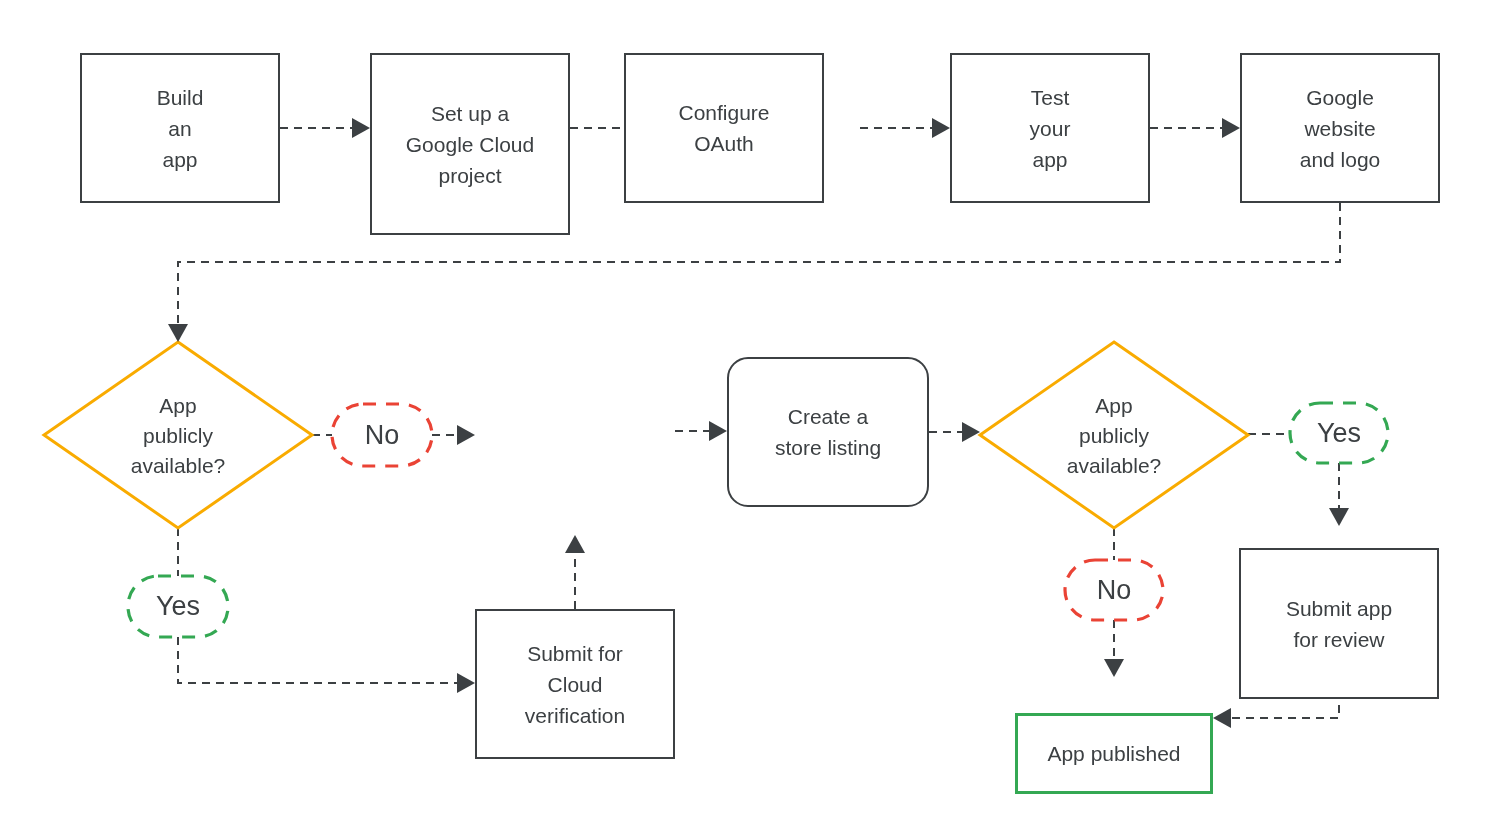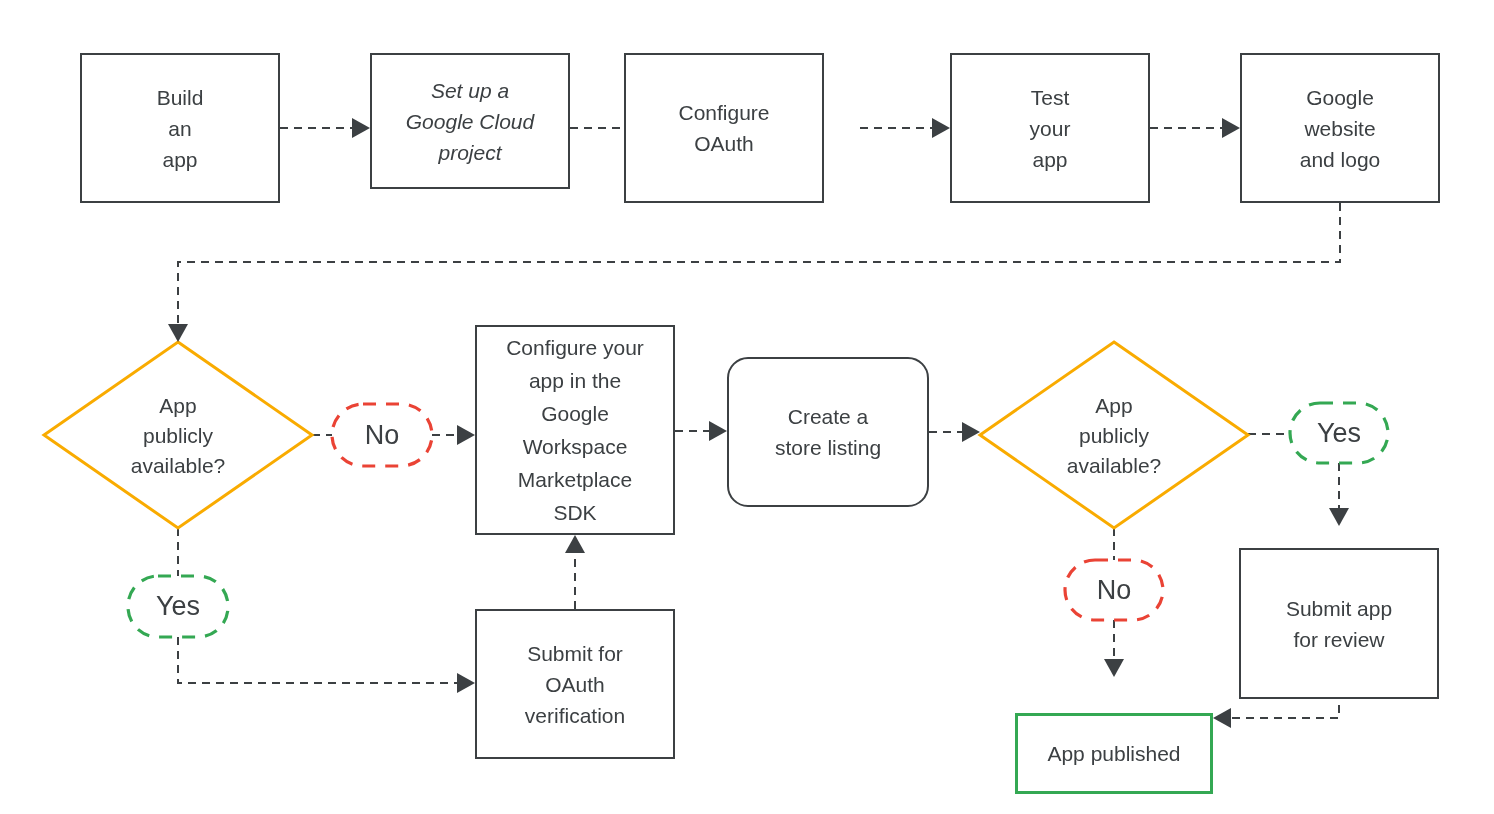--- a/index.html
+++ b/index.html
@@ -23,21 +23,21 @@
     box-sizing:border-box;
     display:flex;align-items:center;justify-content:center;
     text-align:center;
     white-space:pre-line;
     font-size:21px;line-height:31px;
     color:var(--dark);
     z-index:2;
   }
   .proc{background:#ffffff;border:2px solid var(--dark);}
   .n-build{left:80px;top:53px;width:200px;height:150px;}
-  .n-setup{left:370px;top:53px;width:200px;height:136px;font-style:italic;}
+  .n-setup{left:370px;top:53px;width:200px;height:182px;}
   .n-oauth{left:624px;top:53px;width:200px;height:150px;}
   .n-test{left:950px;top:53px;width:200px;height:150px;}
   .n-website{left:1240px;top:53px;width:200px;height:150px;}
   .n-sdk{left:475px;top:325px;width:200px;height:210px;line-height:33px;}
   .n-listing{left:727px;top:357px;width:202px;height:150px;border-radius:21px;}
   .n-submit-oauth{left:475px;top:609px;width:200px;height:150px;}
   .n-submit-review{left:1239px;top:548px;width:200px;height:151px;}
   .n-published{left:1015px;top:677px;width:198px;height:81px;border:3px solid var(--green);background:#ffffff;margin-top:36px;}
   .dtext{background:transparent;line-height:30px;z-index:3;}
   .d-left{left:88px;top:390px;width:180px;height:92px;}
@@ -110,30 +110,24 @@
 Google Cloud
 project</div>
   <div class="node proc n-oauth">Configure
 OAuth</div>
   <div class="node proc n-test">Test
 your
 app</div>
   <div class="node proc n-website">Google
 website
 and logo</div>
-  <div class="node proc n-sdk">Configure your
-app in the
-Google
-Workspace
-Marketplace
-SDK</div>
   <div class="node proc n-listing">Create a
 store listing</div>
   <div class="node proc n-submit-oauth">Submit for
-OAuth
+Cloud
 verification</div>
   <div class="node proc n-submit-review">Submit app
 for review</div>
   <div class="node n-published">App published</div>
 
   <div class="node dtext d-left">App
 publicly
 available?</div>
   <div class="node dtext d-right">App
 publicly

